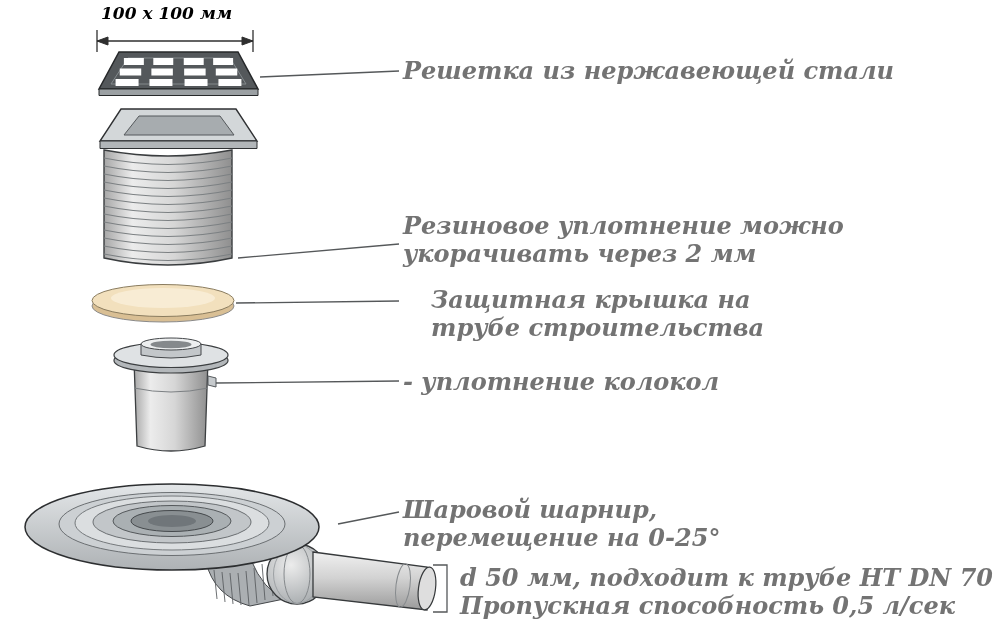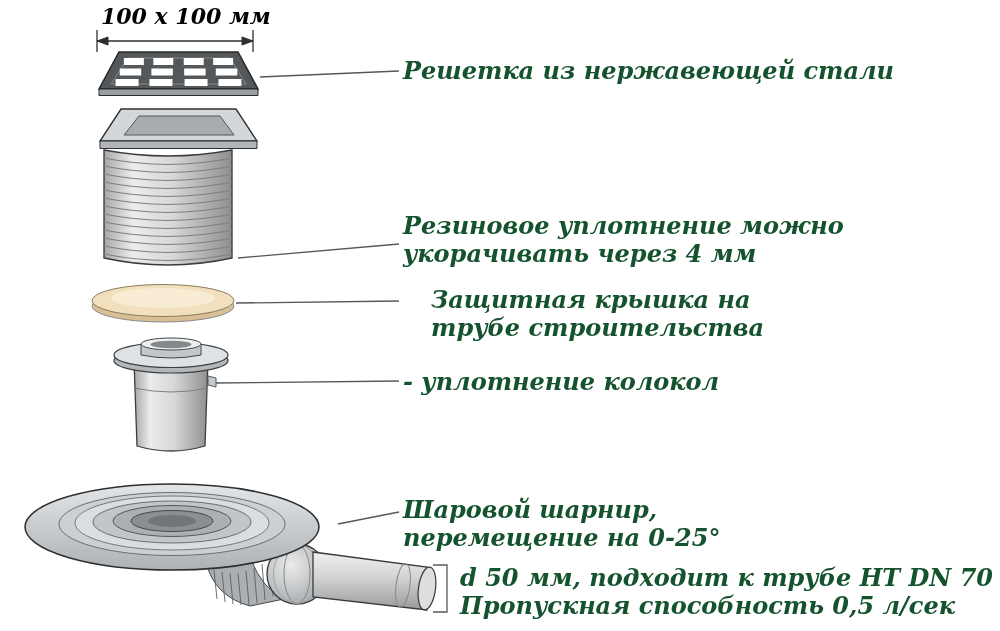--- a/index.html
+++ b/index.html
@@ -13,27 +13,27 @@
     color: #000;
   }
   .canvas svg { position: absolute; left: 0; top: 0; }
   .callout {
     position: absolute;
     font-style: italic;
     font-weight: bold;
     font-size: 24px;
     line-height: 28px;
     white-space: nowrap;
-    color: #14532d;
+    color: #737373;
   }
   .dim-label {
     position: absolute;
     font-style: italic;
     font-weight: bold;
-    font-size: 22px;
+    font-size: 17px;
     white-space: nowrap;
     color: #000;
   }
 </style>
 </head>
 <body>
 
 <div class="canvas">
 
   <svg width="1000" height="631" viewBox="0 0 1000 631">
@@ -171,21 +171,21 @@
   </svg>
 
   <div class="dim-label" style="left:101px; top:3px;">100 x 100 мм</div>
 
   <div class="callout" style="left:403px; top:57px;">
     <div>Решетка из нержавеющей стали</div>
   </div>
 
   <div class="callout" style="left:403px; top:212px;">
     <div>Резиновое уплотнение можно</div>
-    <div>укорачивать через 4 мм</div>
+    <div>укорачивать через 2 мм</div>
   </div>
 
   <div class="callout" style="left:403px; top:286px;margin-left:28px;">
     <div>Защитная крышка на</div>
     <div>трубе строительства</div>
   </div>
 
   <div class="callout" style="left:403px; top:368px;">
     <div>- уплотнение колокол</div>
   </div>

